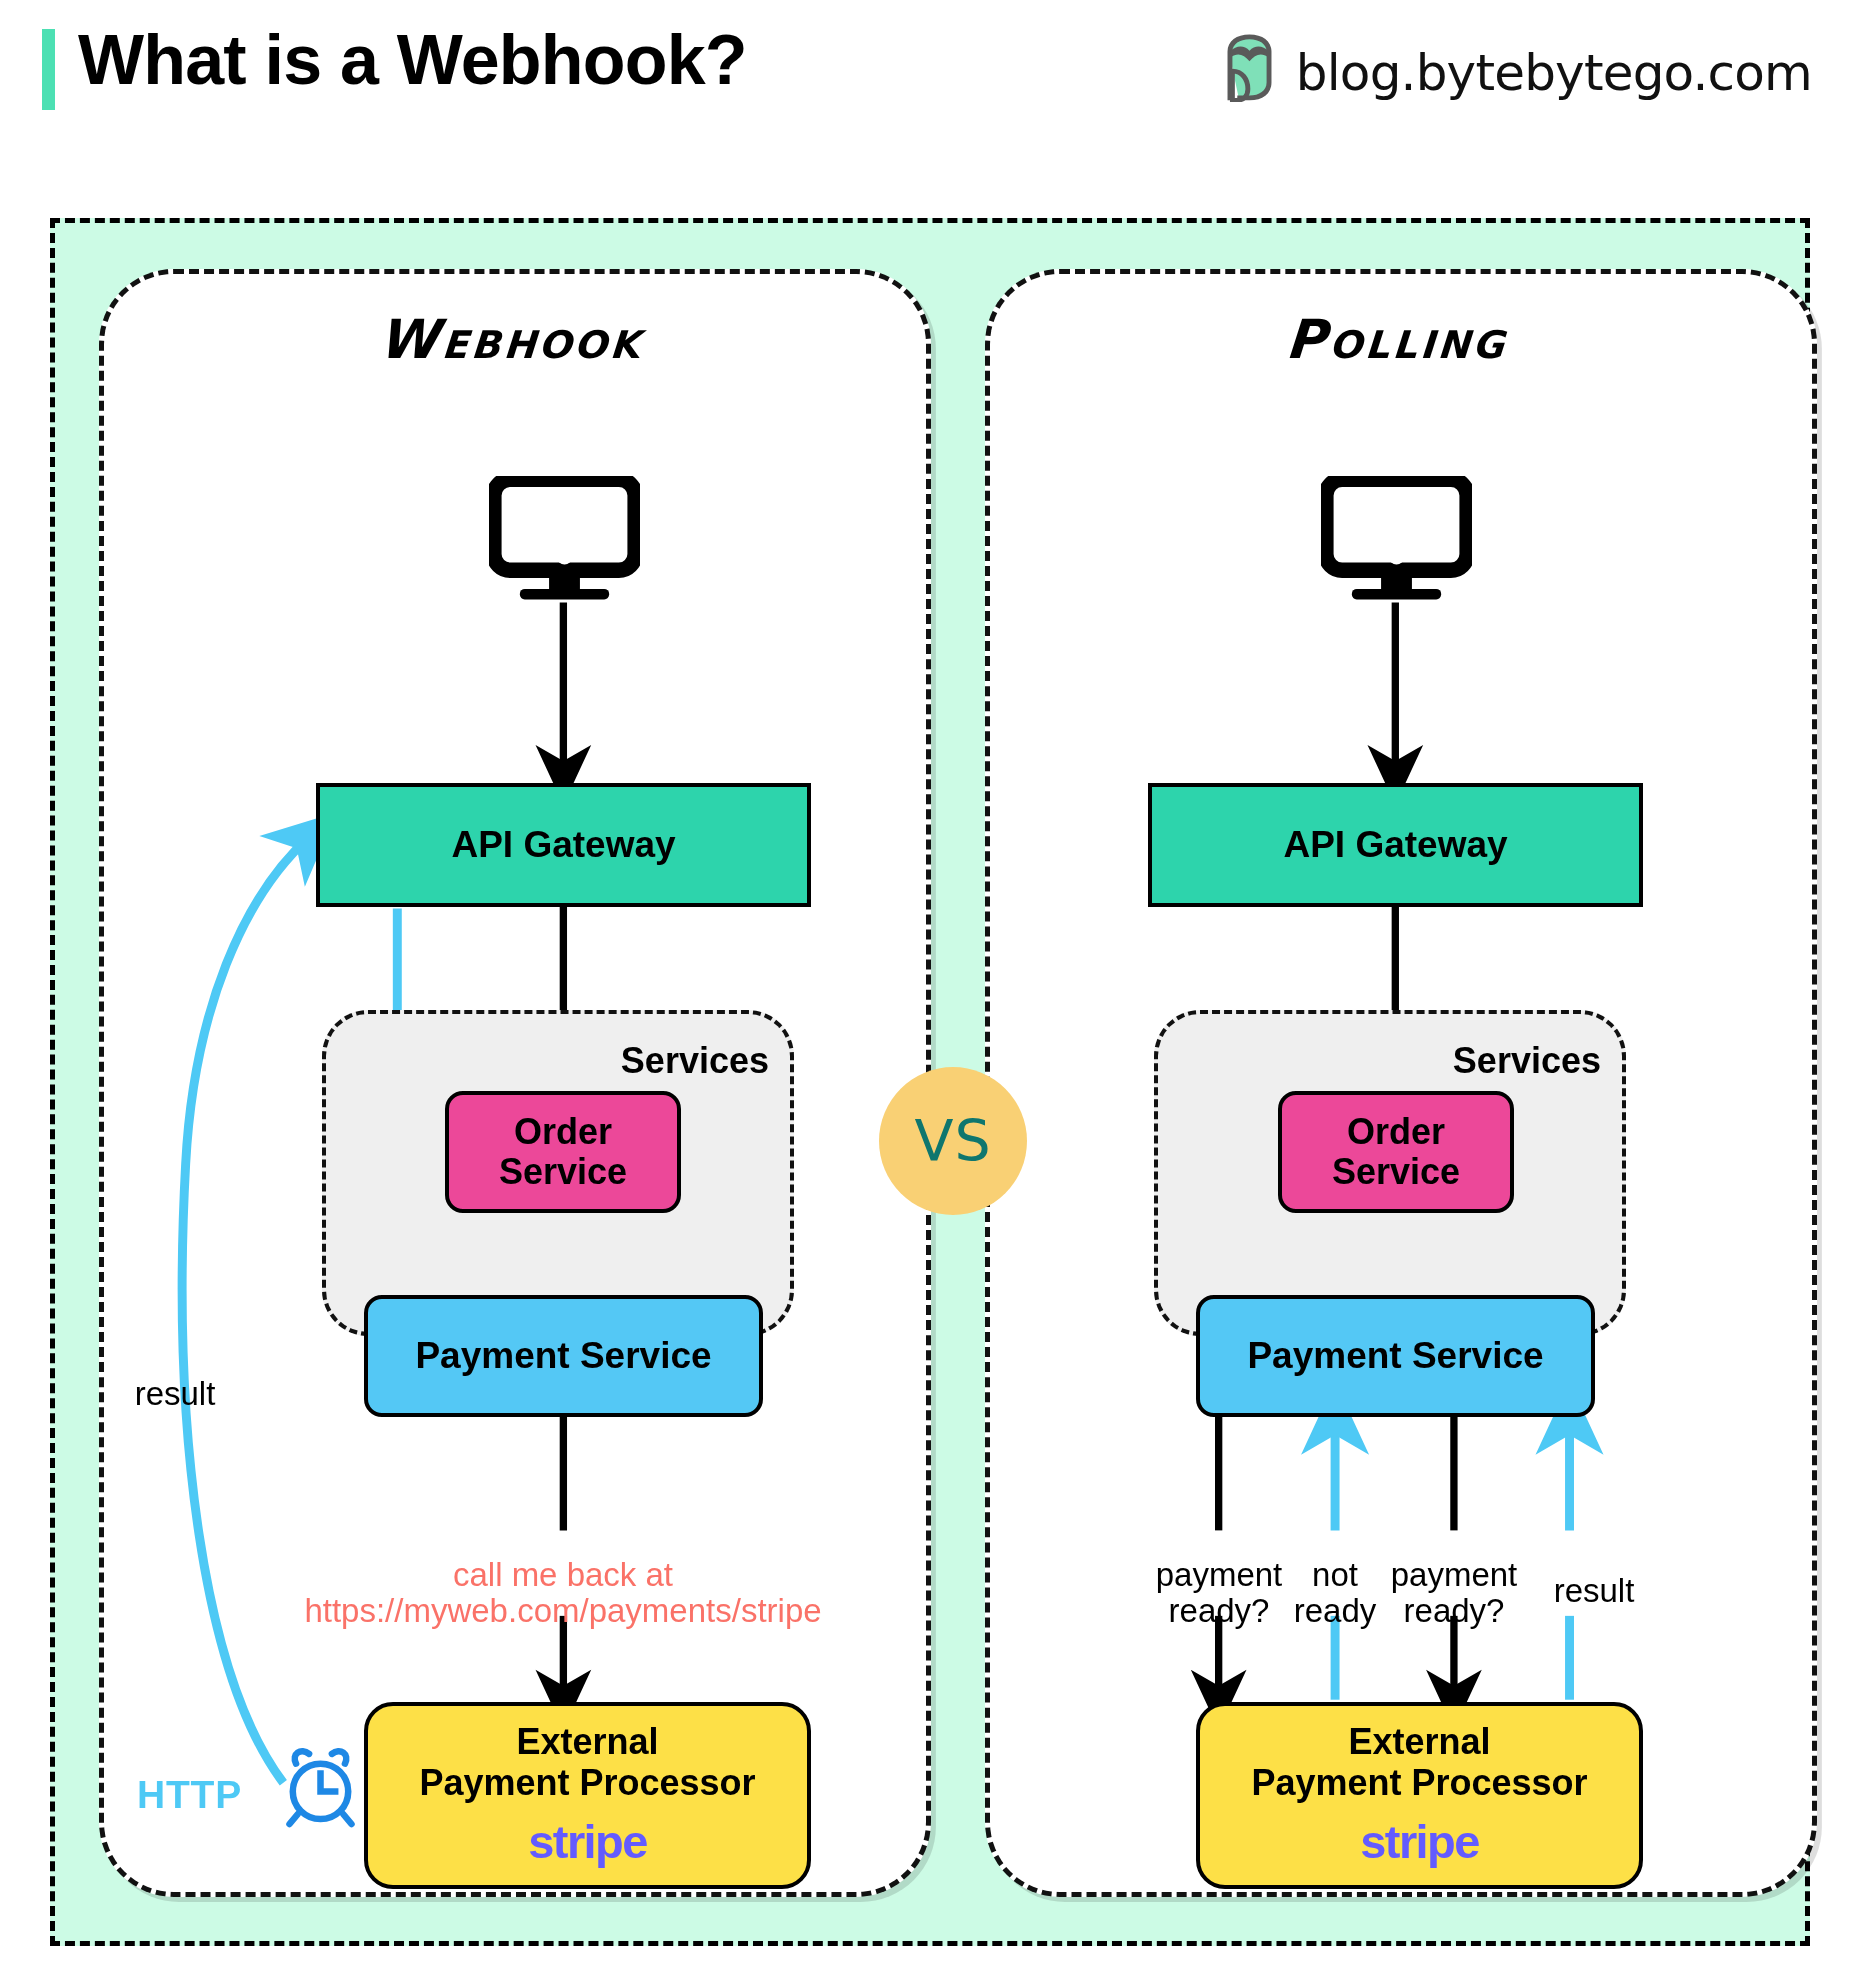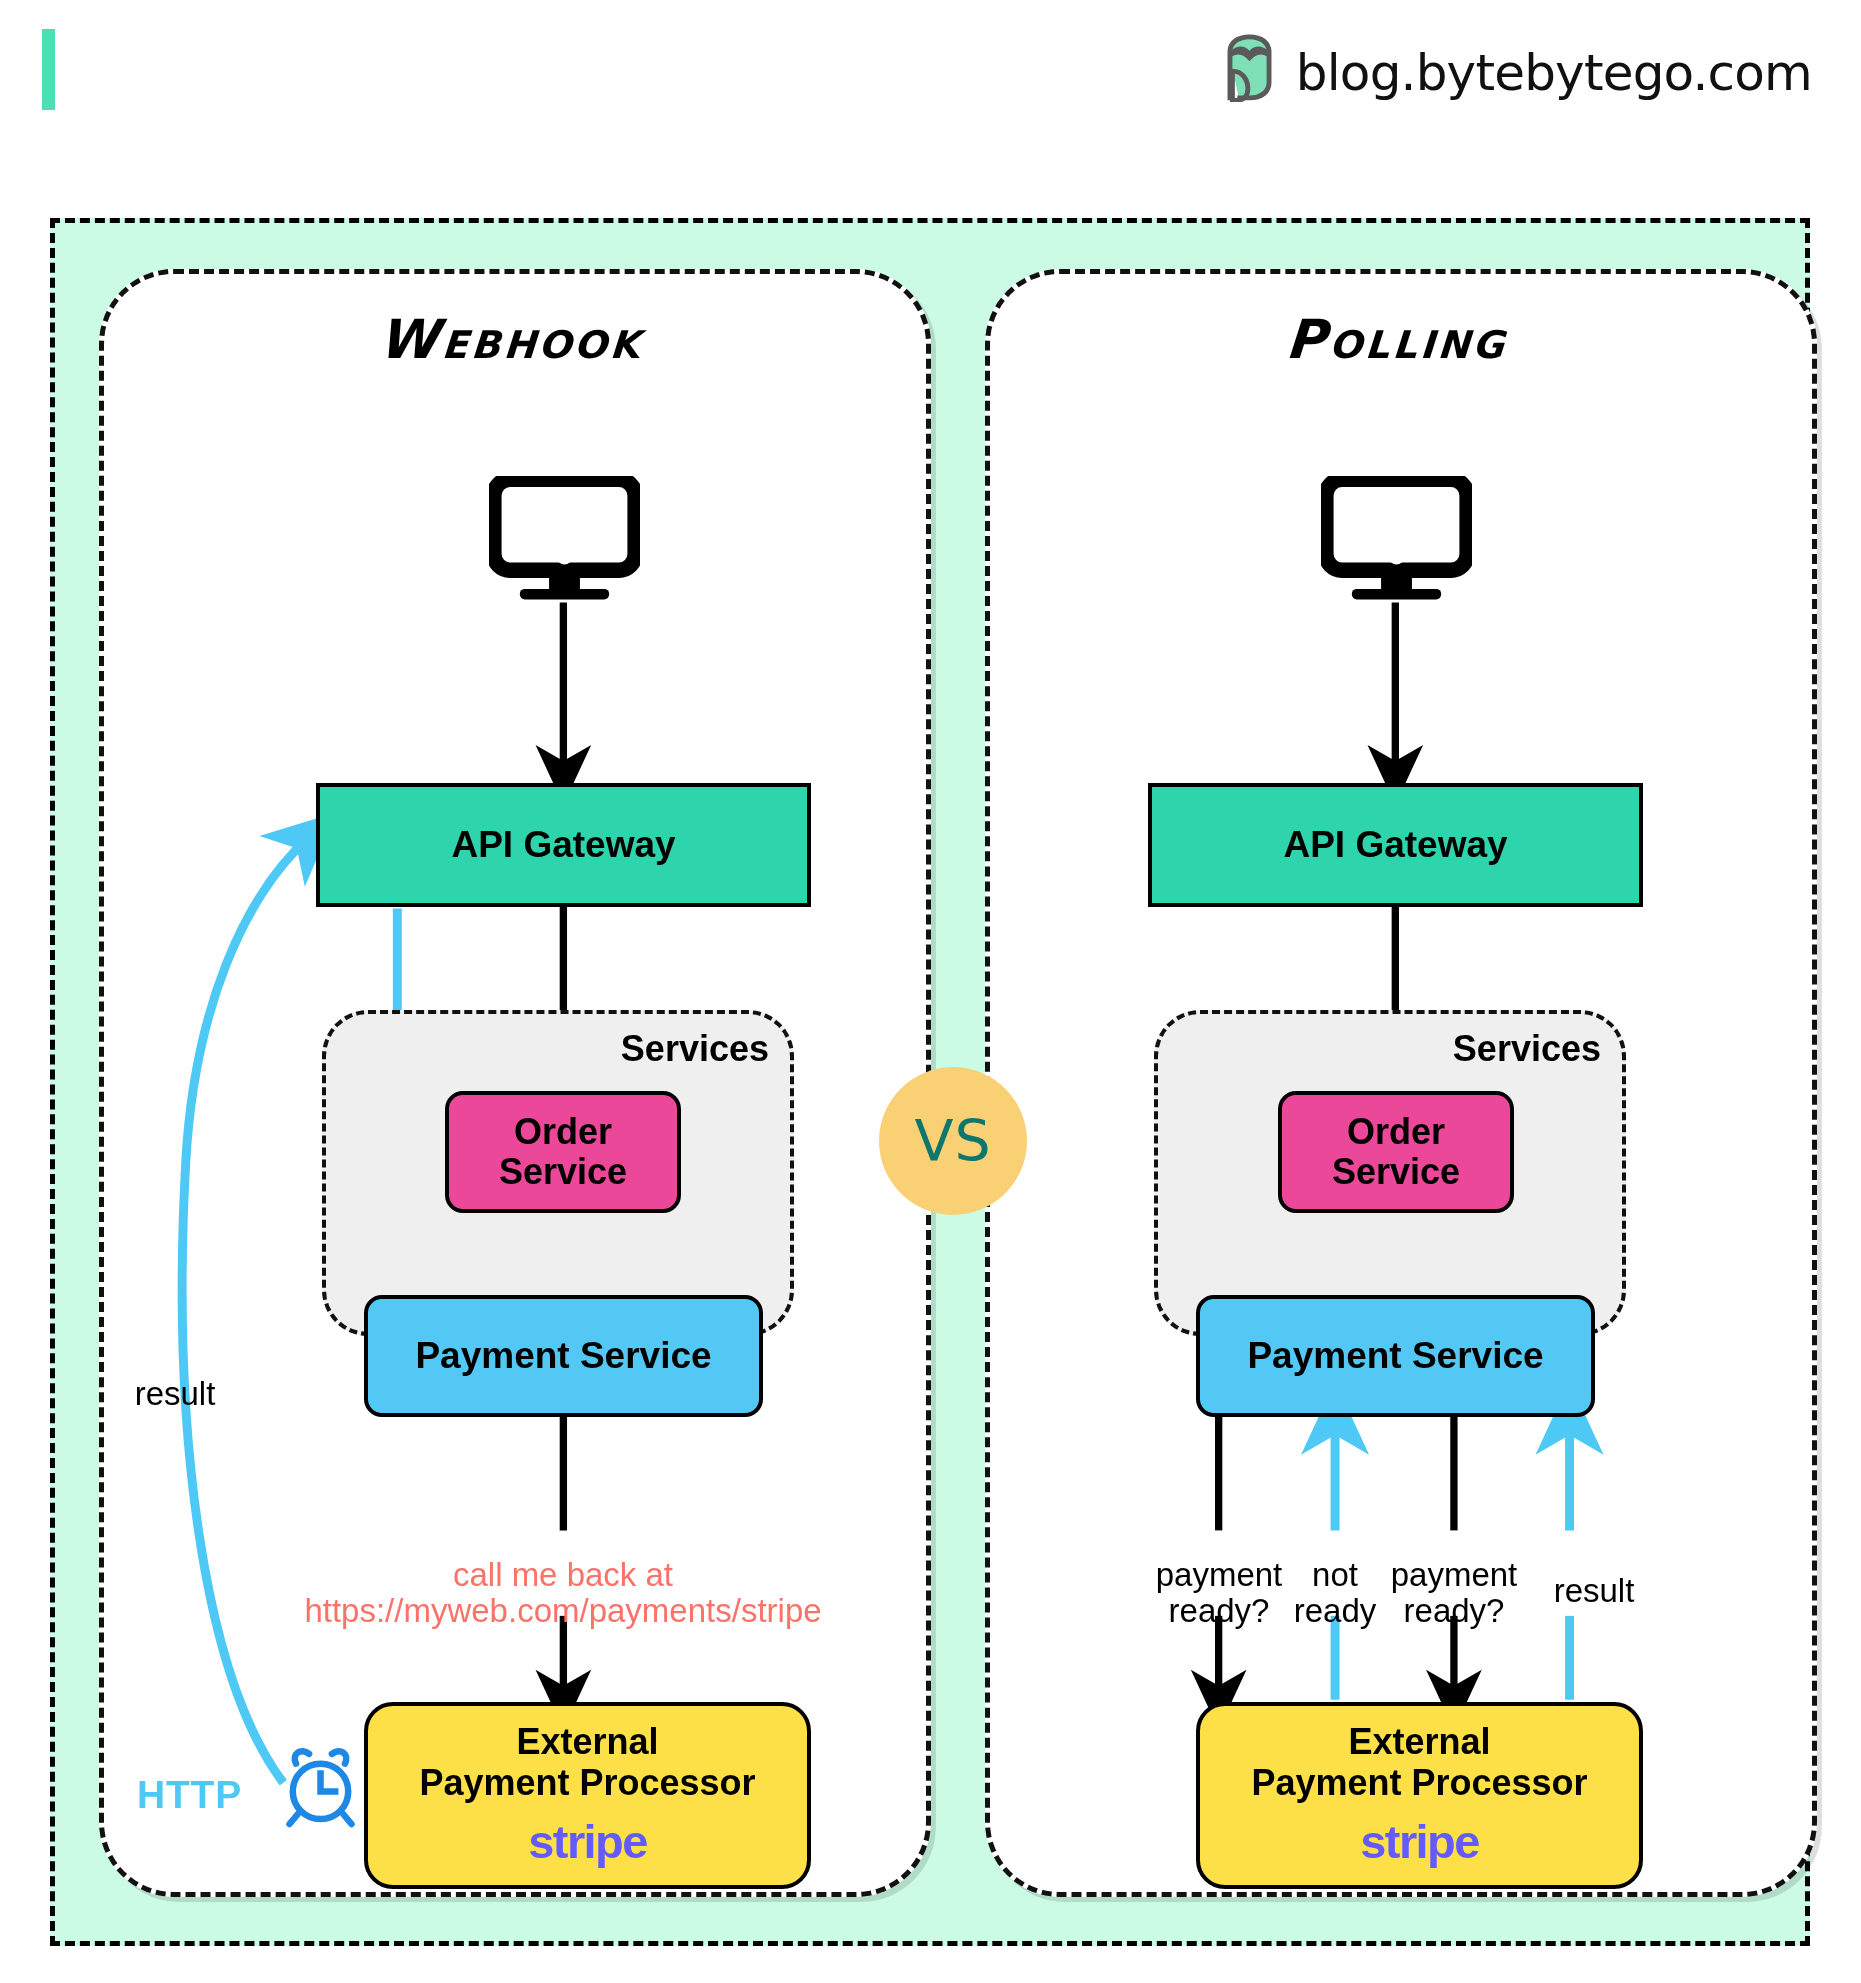--- a/index.html
+++ b/index.html
@@ -172,21 +172,21 @@
   .services-group {
     position: absolute;
     width: 472px; height: 326px;
     background: #efefef;
     border: 4.9px dashed #111;
     border-radius: 46px;
     z-index: 12;
   }
   .services-label {
     position: absolute;
-    right: 21px; top: 14px;
+    right: 21px; top: 26px;
     font-size: 36px;
     font-weight: bold;
     color: #000;
     text-align: right;
   }
 
   
   .monitor-icon { position: absolute; z-index: 20; }
 
   
@@ -207,20 +207,21 @@
     font-weight: bold;
     letter-spacing: 0.8px;
   }
   .clock-icon { position: absolute; z-index: 26; }
 </style>
 </head>
 <body>
 
 <div id="header">
   <div id="title-accent"></div>
+  <div id="page-title">What is a Webhook?</div>
   <div id="brand">
     <svg id="brand-logo" viewBox="0 0 70 86">
       <path d="M10 26 C10 12, 20 5, 35 5 C50 5, 60 12, 60 26 L60 64 C60 76, 50 82, 35 82 L22 82 Z" fill="#7fe0b8"></path>
       <path d="M8 24 C8 11, 19 3, 35 3 C51 3, 62 11, 62 24 L62 62 C62 76, 51 84, 35 84 L20 84 L20 78 L35 78 C47 78, 56 72, 56 62 L56 24 C56 15, 47 9, 35 9 C23 9, 14 15, 14 24 L14 84 L8 84 Z" fill="#5a5a5a"></path>
       <path d="M12 23 C18 17, 28 15, 35 23 C42 15, 52 17, 58 23 L58 31 C50 25, 42 27, 35 36 C28 27, 20 25, 12 31 Z" fill="#5a5a5a"></path>
       <path d="M14 48 C26 48, 33 58, 33 70 C33 79, 27 84, 19 84 L14 84 Z" fill="none" stroke="#5a5a5a" stroke-width="6"></path>
     </svg>
     <div id="brand-text">blog.bytebytego.com</div>
   </div>
 </div>

